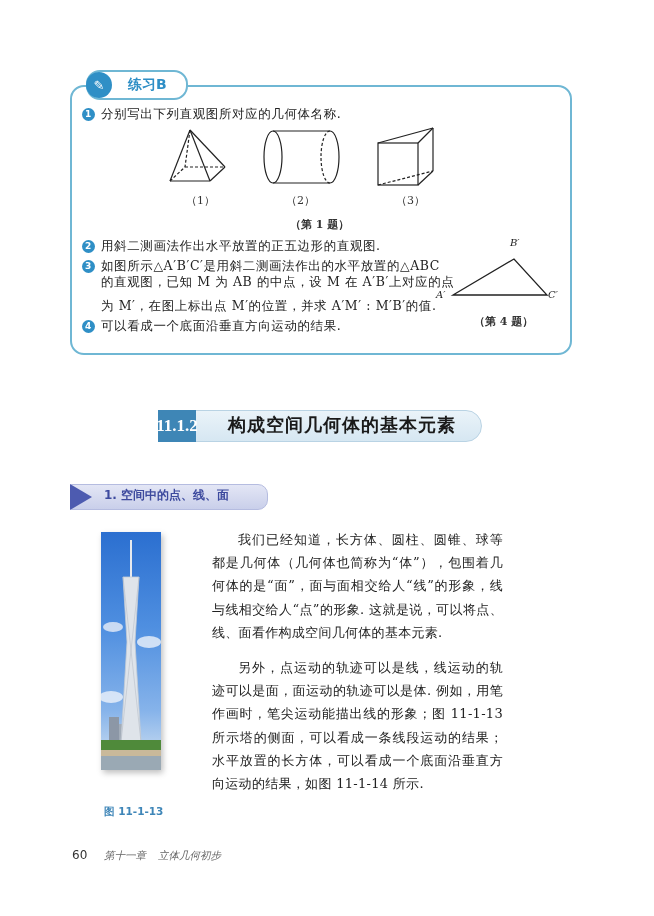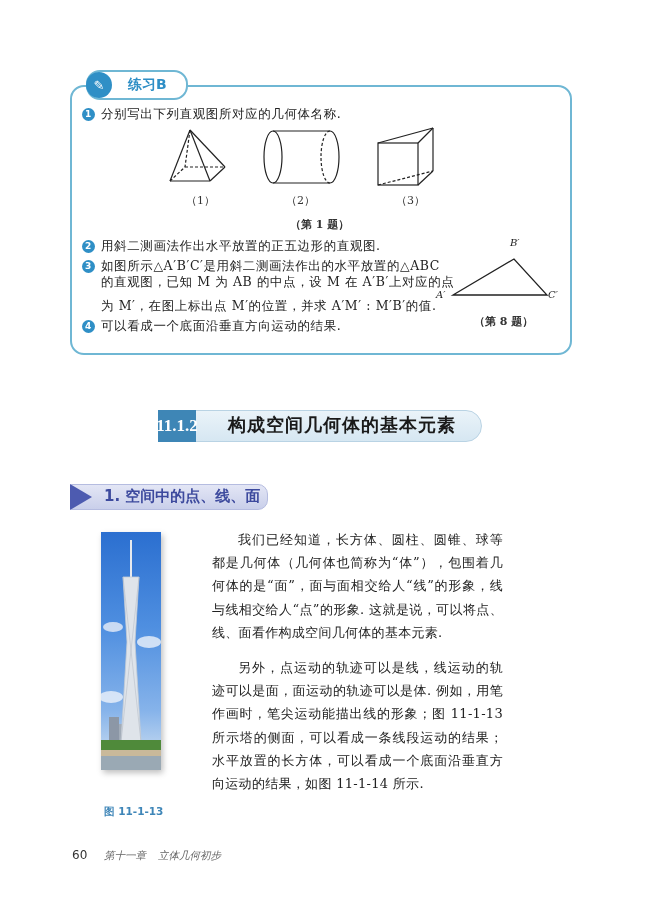--- a/index.html
+++ b/index.html
@@ -52,21 +52,21 @@
   
   .subsec {
     left:70px; top:484px; width:196px; height:24px;
     background:linear-gradient(#e3e6f5,#c9cfea); border:1px solid #b5bce0; border-radius:2px 10px 10px 2px;
   }
   .subsec-arrow {
     left:70px; top:484px; width:0; height:0;
     border-top:13px solid transparent; border-bottom:13px solid transparent; border-left:22px solid #4d5bb0;
   }
   .subsec-title {
-    left:104px; top:487px; font-size:15px; font-weight:bold; color:#3d4a9e;
+    left:104px; top:487px; font-size:12px; font-weight:bold; color:#3d4a9e;
     font-family:"DejaVu Sans","Liberation Sans",sans-serif;
   }
 
   
   .body-text {
     left:200px; top:516px; width:315px; font-size:13px; line-height:23.2px; color:#222;
     letter-spacing:0.3px;
   }
   .body-text p { margin:12px; text-indent:2em; text-align:justify; }
 
@@ -147,21 +147,21 @@
 <div class="abs q" style="left:82px;top:316px;">
   <span class="qnum">4</span><span>可以看成一个底面沿垂直方向运动的结果.</span>
 </div>
 
 <svg class="abs" style="left:448px;top:245px;" width="110" height="60">
   <polygon points="5,50 66,14 99,50" fill="none" stroke="#222" stroke-width="1.3"></polygon>
 </svg>
 <div class="abs" style="left:436px;top:289px;font-size:10px;font-style:italic;">A′</div>
 <div class="abs" style="left:510px;top:237px;font-size:10px;font-style:italic;">B′</div>
 <div class="abs" style="left:548px;top:289px;font-size:10px;font-style:italic;">C′</div>
-<div class="abs capb" style="left:474px;top:314px;">（第 8 题）</div>
+<div class="abs capb" style="left:474px;top:314px;">（第 4 题）</div>
 
 <div class="abs sec"></div>
 <div class="abs sec-num">11.1.2</div>
 <div class="abs sec-title">构成空间几何体的基本元素</div>
 
 <div class="abs subsec"></div>
 <div class="abs subsec-arrow"></div>
 <div class="abs subsec-title">1. 空间中的点、线、面</div>
 
 <div class="abs body-text">

